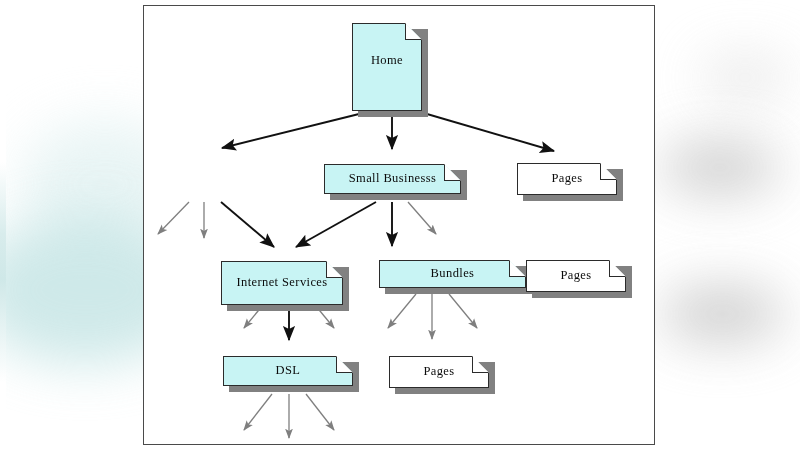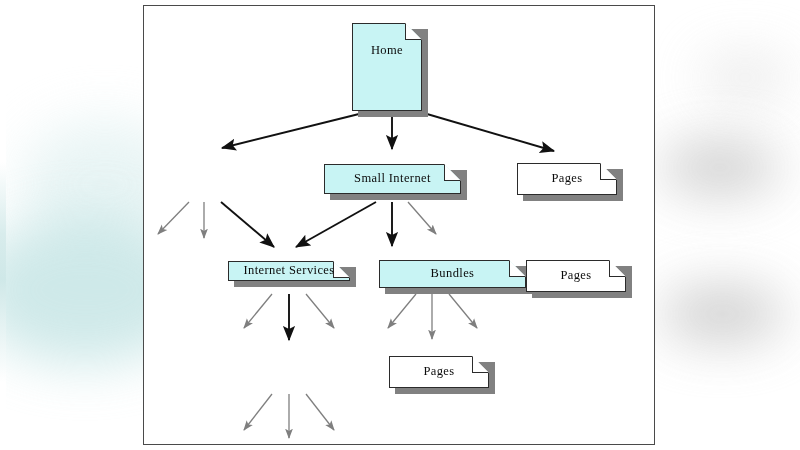--- a/index.html
+++ b/index.html
@@ -141,21 +141,21 @@
     inset: 0;
     display: flex;
     align-items: center;
     justify-content: center;
     font-size: 12.5px;
     color: #0b0b0b;
     letter-spacing: .4px;
     white-space: nowrap;
     padding-bottom: 1px;
   }
-  .node.tall .label { align-items: flex-start; padding-top: 20px; }
+  .node.tall .label { align-items: flex-start; padding-top: 30px; }
 </style>
 </head>
 <body>
 
 <div id="backdrop">
   <div class="blob blob-gray3"></div>
   <div class="blob blob-gray1"></div>
   <div class="blob blob-gray2"></div>
   <div class="blob blob-teal2"></div>
   <div class="blob blob-teal"></div>
@@ -240,51 +240,57 @@
     <div class="sheet"></div>
     <div class="fold"></div>
     <div class="label">Home</div>
   </div>
 
 
   <div class="node" style="left:180px; top:158px; width:137px; height:30px; --fill:#c8f4f4;">
     <div class="shadow"></div>
     <div class="sheet"></div>
     <div class="fold"></div>
-    <div class="label">Small Internet</div>
+    <div class="label">Small Businesss</div>
   </div>
 
   <div class="node" style="left:373px; top:157px; width:100px; height:32px; --fill:#ffffff;">
     <div class="shadow"></div>
     <div class="sheet"></div>
     <div class="fold"></div>
     <div class="label">Pages</div>
   </div>
 
-  <div class="node" style="left:84px; top:255px; width:122px; height:20px;text-decoration:underline; --fill:#c8f4f4;">
+  <div class="node" style="left:77px; top:255px; width:122px; height:44px;text-decoration:underline; --fill:#c8f4f4;">
     <div class="shadow"></div>
     <div class="sheet"></div>
     <div class="fold"></div>
     <div class="label">Internet Services</div>
   </div>
 
   <div class="node" style="left:235px; top:254px; width:106px; height:28px;padding-left:41px; --fill:#c8f4f4;">
     <div class="shadow"></div>
     <div class="sheet"></div>
     <div class="fold"></div>
     <div class="label">Bundles</div>
   </div>
 
   <div class="node" style="left:382px; top:254px; width:100px; height:32px; --fill:#ffffff;">
     <div class="shadow"></div>
     <div class="sheet"></div>
     <div class="fold"></div>
     <div class="label">Pages</div>
   </div>
 
+  <div class="node" style="left:79px; top:350px; width:130px; height:30px; --fill:#c8f4f4;">
+    <div class="shadow"></div>
+    <div class="sheet"></div>
+    <div class="fold"></div>
+    <div class="label">DSL</div>
+  </div>
 
   <div class="node" style="left:245px; top:350px; width:100px; height:32px; --fill:#ffffff;">
     <div class="shadow"></div>
     <div class="sheet"></div>
     <div class="fold"></div>
     <div class="label">Pages</div>
   </div>
 
 </div>
 

